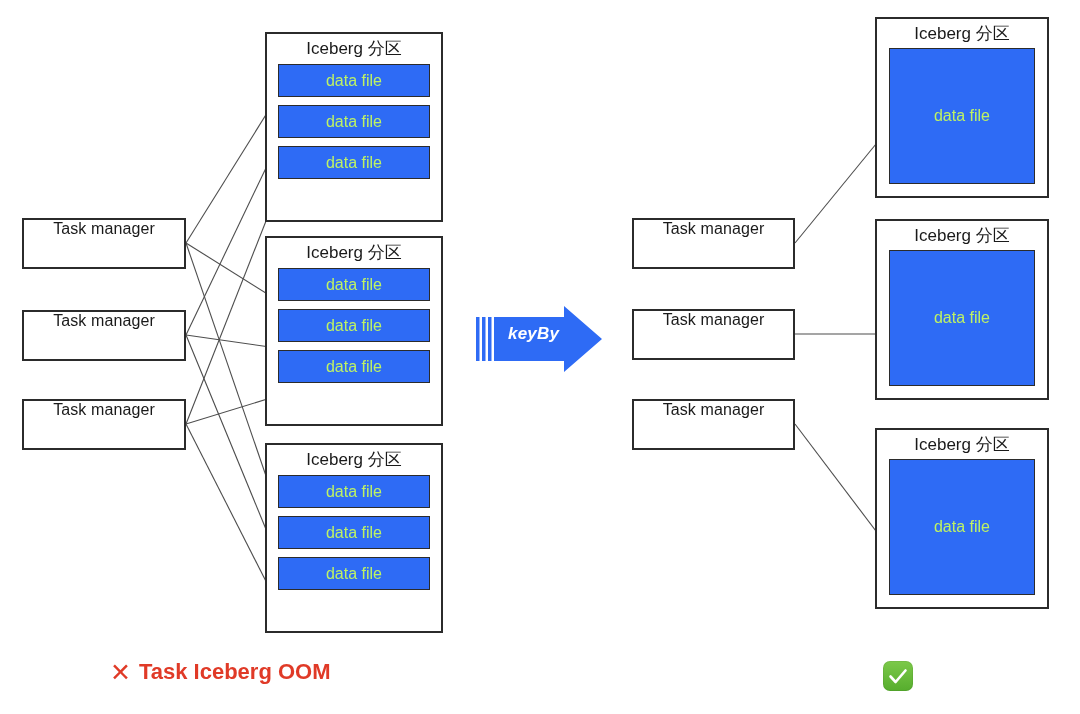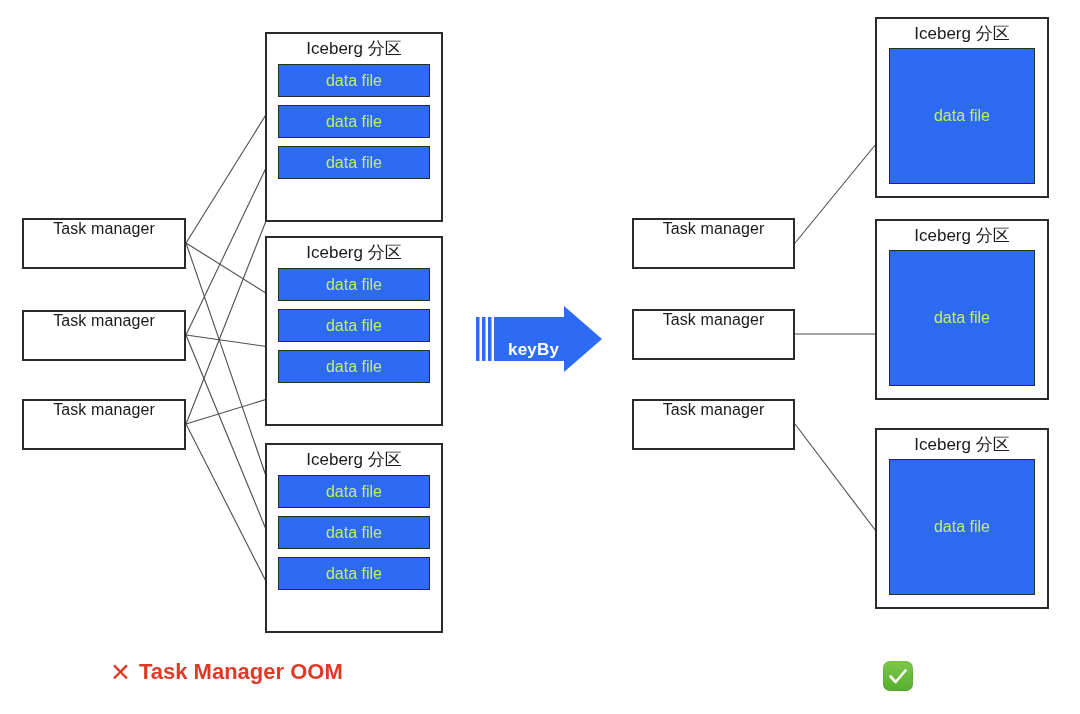--- a/index.html
+++ b/index.html
@@ -206,21 +206,21 @@
   </div>
 
   <svg id="keyby-arrow" style="left:476px; top:306px; width:126px; height:66px;" viewBox="0 0 126 66">
 
     <rect x="0" y="11" width="3.5" height="44" fill="#2e6bf5"></rect>
     <rect x="6" y="11" width="3.5" height="44" fill="#2e6bf5"></rect>
     <rect x="12" y="11" width="3.5" height="44" fill="#2e6bf5"></rect>
 
     <path d="M 18 11 L 88 11 L 88 0 L 126 33 L 88 66 L 88 55 L 18 55 Z" fill="#2e6bf5"></path>
   </svg>
-  <div id="keyby-label" style="left:508px; top:340px;">keyBy</div>
+  <div id="keyby-label" style="left:508px; top:324px;font-style:italic;">keyBy</div>
 
   <div class="node taskmanager" style="left:632px; top:218px; width:163px; height:51px;">
     <span>Task manager</span>
   </div>
   <div class="node taskmanager" style="left:632px; top:309px; width:163px; height:51px;">
     <span>Task manager</span>
   </div>
   <div class="node taskmanager" style="left:632px; top:399px; width:163px; height:51px;">
     <span>Task manager</span>
   </div>
@@ -235,21 +235,21 @@
     <div class="datafile">data file</div>
   </div>
 
   <div class="node partition big" style="left:875px; top:428px; width:174px; height:181px;">
     <div class="partition-title">Iceberg 分区</div>
     <div class="datafile">data file</div>
   </div>
 
   <div class="caption" id="caption-fail" style="left:110px; top:659px;">
     <span class="x-mark">✕</span>
-    <span>Task Manager OOM</span>
+    <span>Task Iceberg OOM</span>
   </div>
 
   <div id="check-badge" style="left:883px; top:661px;">
     <svg width="30" height="30" viewBox="0 0 30 30" aria-hidden="true">
       <path d="M 7.5 15.5 L 12.6 21 L 22.5 9.5" fill="none" stroke="#ffffff" stroke-width="2.6" stroke-linecap="round" stroke-linejoin="round"></path>
     </svg>
   </div>
 
 </div>
 

